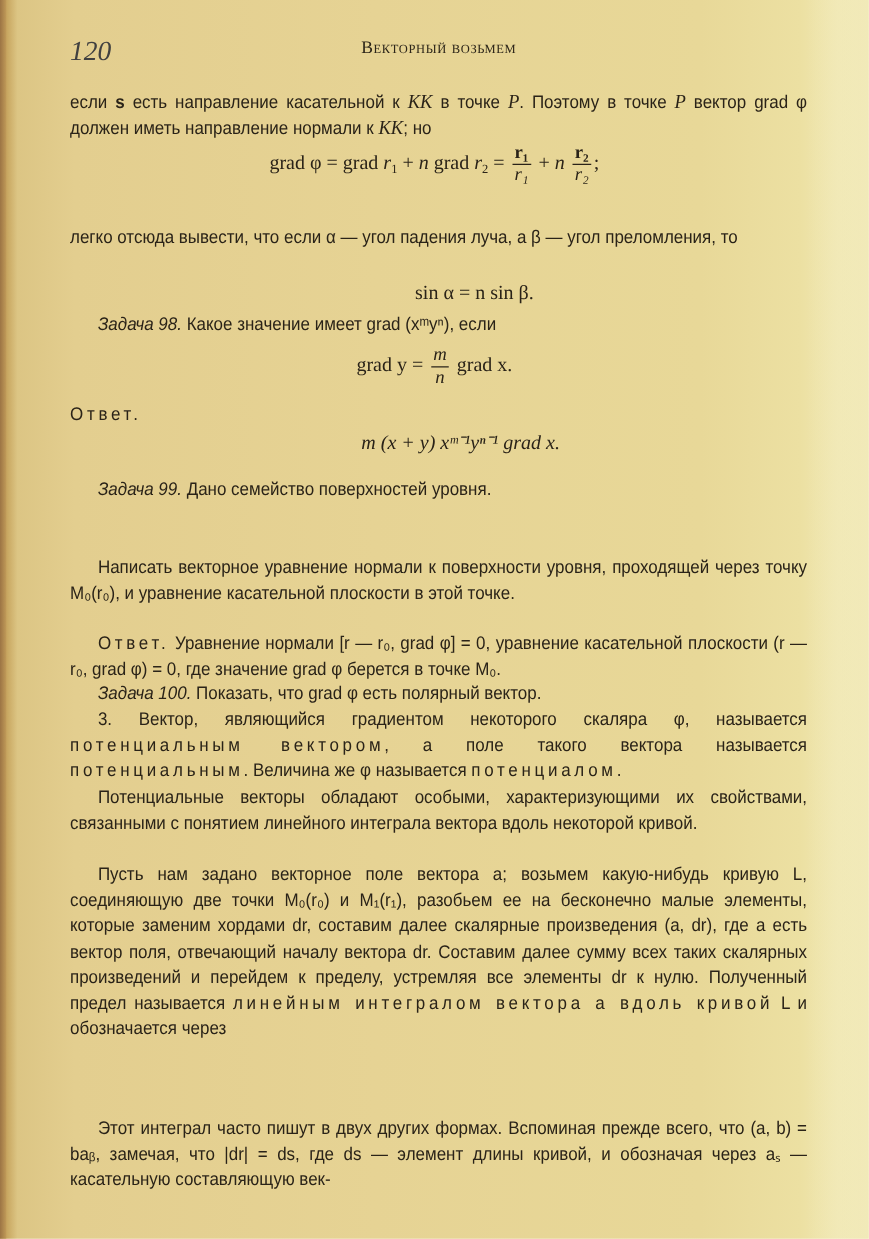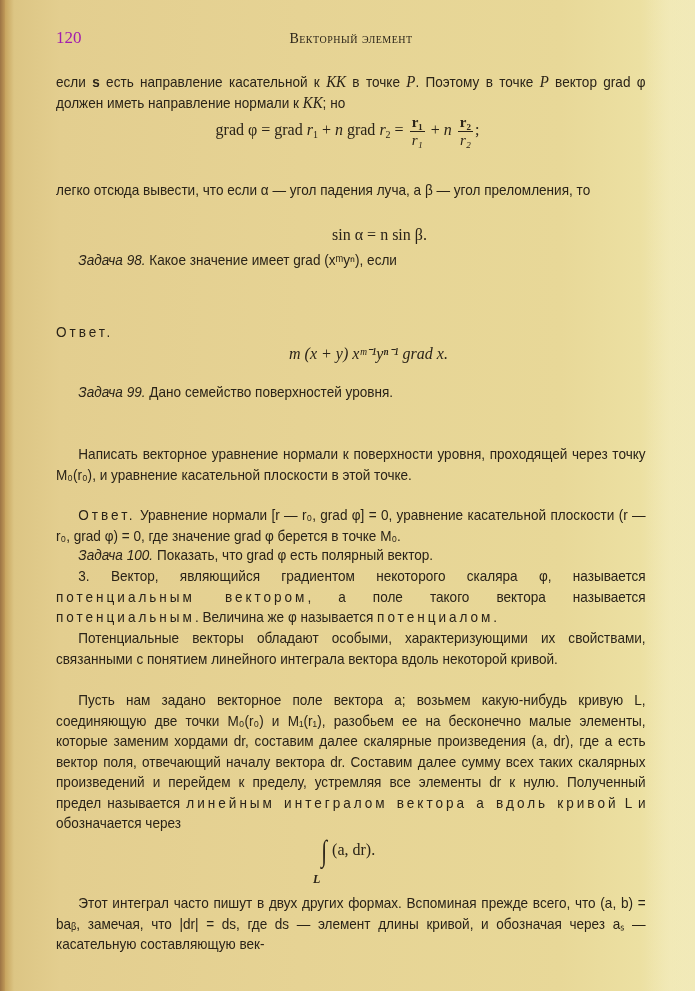--- a/index.html
+++ b/index.html
@@ -18,21 +18,21 @@
   }
   .fade-right {
     position: absolute; right: 0; top: 0; width: 50px; height: 991px;
     background: linear-gradient(90deg, rgba(240,232,180,0), rgba(242,236,190,0.55));
   }
   .running-head {
     position: absolute; top: 28px; left: 56px; width: 590px; height: 22px;
   }
   .page-number {
     position: absolute; left: 0; top: 0; font-family: "Liberation Serif", serif;
-    font-size: 17px; color: #a21caf;
+    font-size: 22px; color: #404040; font-style: italic;
   }
   .running-title {
     position: absolute; left: 0; right: 0; top: 3px; text-align: center;
     font-family: "Liberation Serif", serif; font-size: 14px; letter-spacing: 0.5px;
     font-variant: small-caps; color: #2c2519;
   }
   .text {
     position: absolute; left: 56px; width: 590px;
     font-size: 14.6px; line-height: 20.5px; text-align: justify;
     transform: scaleX(0.93); transform-origin: left top;
@@ -57,21 +57,21 @@
 </style>
 </head>
 <body>
 
 <div class="page">
   <div class="spine"></div>
   <div class="fade-right"></div>
 
   <div class="running-head">
     <span class="page-number">120</span>
-    <div class="running-title">Векторный элемент</div>
+    <div class="running-title">Векторный возьмем</div>
   </div>
 
   <div class="text" style="top:72px;">
     <p>
       <span>если </span><span class="bold">s</span><span> есть направление касательной к </span><span class="it" style="font-family:'Liberation Serif',serif;font-size:16px;">KK</span><span> в точке </span><span class="it" style="font-family:'Liberation Serif',serif;font-size:16px;">P</span><span>. Поэтому в точке </span><span class="it" style="font-family:'Liberation Serif',serif;font-size:16px;">P</span><span> вектор grad φ должен иметь направление нормали к </span><span class="it" style="font-family:'Liberation Serif',serif;font-size:16px;">KK</span><span>; но</span>
     </p>
   </div>
 
   <div class="formula" style="top:114px;">
     <span>grad φ = grad </span><span class="it">r</span><sub>1</sub><span> + </span><span class="it">n</span><span> grad </span><span class="it">r</span><sub>2</sub><span> = </span>
@@ -86,20 +86,25 @@
   <div class="formula" style="top:226px;margin-left:32px;">
     <span>sin α = n sin β.</span>
   </div>
 
   <div class="text" style="top:250px;">
     <p class="indent">
       <span class="task">Задача 98.</span><span> Какое значение имеет grad (xᵐyⁿ), если</span>
     </p>
   </div>
 
+  <div class="formula" style="top:276px;">
+    <span>grad y = </span>
+    <span class="frac"><span class="num it">m</span><span class="den it">n</span></span>
+    <span> grad x.</span>
+  </div>
 
   <div class="text" style="top:322px;">
     <p><span class="spaced">Ответ.</span></p>
   </div>
   <div class="formula it" style="top:342px;margin-left:21px;">
     <span>m (x + y) xᵐ⁻¹yⁿ⁻¹ grad x.</span>
   </div>
 
   <div class="text" style="top:382px;">
     <p class="indent">
@@ -133,22 +138,17 @@
   <div class="text" style="top:628px;">
     <p class="indent">Потенциальные векторы обладают особыми, характеризующими их свойствами, связанными с понятием линейного интеграла вектора вдоль некоторой кривой.</p>
   </div>
 
   <div class="text" style="top:690px;">
     <p class="indent">
       <span>Пусть нам задано векторное поле вектора a; возьмем какую-нибудь кривую L, соединяющую две точки M₀(r₀) и M₁(r₁), разобьем ее на бесконечно малые элементы, которые заменим хордами dr, составим далее скалярные произведения (a, dr), где a есть вектор поля, отвечающий началу вектора dr. Составим далее сумму всех таких скалярных произведений и перейдем к пределу, устремляя все элементы dr к нулю. Полученный предел называется </span><span class="spaced">линейным интегралом вектора a вдоль кривой</span><span> L и обозначается через</span>
     </p>
   </div>
 
-  <div class="formula" style="top:834px;">
-    <span class="integral">∫</span>
-    <span>(a, dr).</span>
-    <span class="int-limit" style="left:313px; top:38px;">L</span>
-  </div>
 
   <div class="text" style="top:893px;">
     <p class="indent">Этот интеграл часто пишут в двух других формах. Вспоминая прежде всего, что (a, b) = baᵦ, замечая, что |dr| = ds, где ds — элемент длины кривой, и обозначая через aₛ — касательную составляющую век-</p>
   </div>
 </div>
 
 </body></html>

